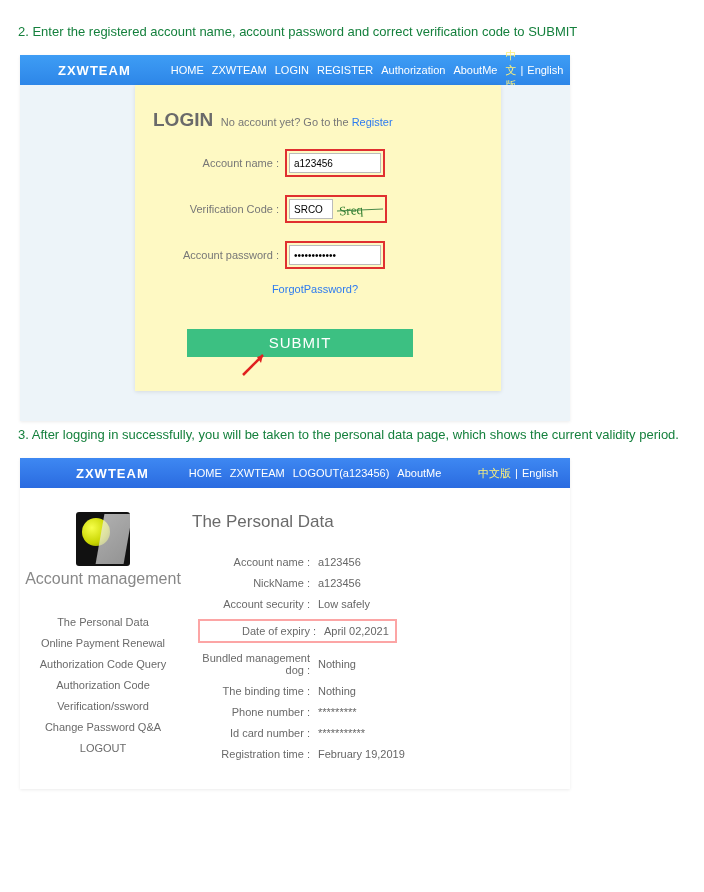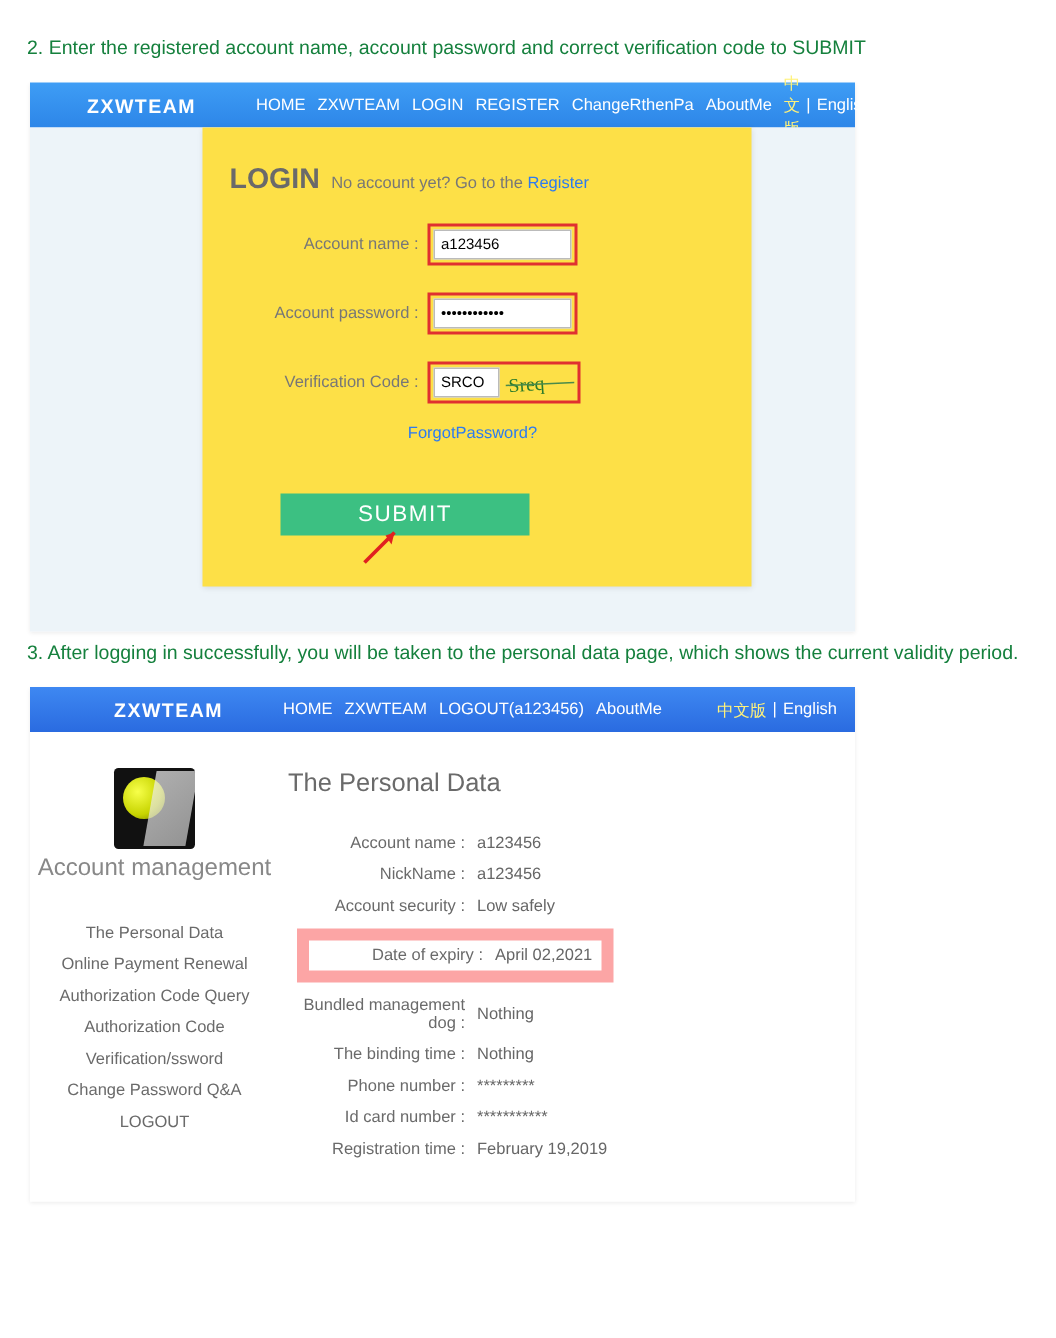--- a/index.html
+++ b/index.html
@@ -10,65 +10,65 @@
   .topbar2 { background:linear-gradient(#3e88f2,#2a6be0); height:30px; display:flex; align-items:center; color:#fff; font-size:11px; padding:0 12px; }
   .brand { font-weight:bold; letter-spacing:1px; font-size:13px; margin-right:40px; margin-left:26px; }
   .brand2 { margin-left:44px; }
   .navitem { margin-right:8px; cursor:pointer; }
   .spacer { flex:1; }
   .langbox { display:flex; align-items:center; gap:4px; }
   .lang { color:#fff; }
   .lang.cn { color:#fff27a; }
   .bar { color:#fff; }
   .login-body { background:#edf4f9; padding:0 0 30px; position:relative; }
-  .login-panel { background:#fde047; width:330px; margin-left:115px; padding:24px 18px 34px; box-shadow:0 1px 4px rgba(0,0,0,0.1); }
+  .login-panel { background:#fef9c3; width:330px; margin-left:115px; padding:24px 18px 34px; box-shadow:0 1px 4px rgba(0,0,0,0.1); }
   .login-title { font-size:19px; color:#6a6a6a; font-weight:bold; display:inline; }
   .login-sub { font-size:11px; color:#777; margin-left:4px; }
   .login-sub a { color:#2d7bf0; text-decoration:none; }
   .frow { display:flex; align-items:center; margin-top:18px; }
   .flabel { width:126px; text-align:right; font-size:11px; color:#777; padding-right:6px; }
   .tin { width:82px; height:18px; border:1px solid #bbb; font-size:10px; padding:0 4px; background:#fff; }
   .redbox { border:2px solid #e03030; padding:2px; display:flex; align-items:center; }
   .redbox .tin { border:1px solid #bbb; }
   .captcha { width:46px; height:16px; margin-left:4px; position:relative; }
   .captcha svg { width:100%; height:100%; }
   .forgot { text-align:center; margin:14px 6px 0 0; font-size:11px; }
   .forgot a { color:#2d7bf0; text-decoration:none; }
-  .submit-wrap { position:relative; margin:34px 0 0 34px; width:166px; }
+  .submit-wrap { position:relative; margin:34px 0 0 34px; width:226px; }
   .submit { background:#3cc082; color:#fff; height:28px; line-height:28px; text-align:center; font-size:15px; letter-spacing:1px; cursor:pointer; }
   .arrow { position:absolute; left:54px; top:22px; }
   .arrow svg { width:30px; height:26px; }
 
   .pd-body { display:flex; background:#fff; }
   .side { width:166px; padding:24px 0 0; text-align:center; color:#666; font-size:11px; }
   .avatar { width:54px; height:54px; margin:0 auto 4px; background:#111; border-radius:3px; position:relative; overflow:hidden; }
   .avatar::before { content:""; position:absolute; left:6px; top:6px; width:28px; height:28px; border-radius:50%; background:radial-gradient(circle at 35% 35%, #f7ff4a, #c7d400 60%, #6a7400); }
   .avatar::after { content:""; position:absolute; right:2px; top:2px; width:28px; height:50px; background:linear-gradient(135deg,#f2f2f2,#ccc); transform:skew(-10deg); opacity:.7; }
   .sidecap { color:#888; font-size:16px; margin-bottom:28px; }
   .sitem { margin:9px 0; cursor:pointer; color:#6a6a6a; }
   .main { flex:1; padding:24px 10px 20px 6px; }
   .mtitle { color:#6a6a6a; font-size:17px; margin-bottom:24px; }
   .mrow { display:flex; align-items:center; font-size:11px; color:#6a6a6a; margin:9px 0; }
   .mlabel { width:118px; text-align:right; padding-right:8px; }
   .mval { color:#666; }
-  .highlight-row { border:8px solid #fca5a5; display:inline-flex; padding:4px 6px; }
+  .highlight-row { border:2px solid #fca5a5; display:inline-flex; padding:4px 6px; }
 </style>
 </head>
 <body>
 
 <div class="step">2. Enter the registered account name, account password and correct verification code to SUBMIT</div>
 
 <div class="card">
   <div class="topbar">
     <span class="brand">ZXWTEAM</span>
     <span class="navitem">HOME</span>
     <span class="navitem">ZXWTEAM</span>
     <span class="navitem">LOGIN</span>
     <span class="navitem">REGISTER</span>
-    <span class="navitem">ChangeRthenPa</span>
+    <span class="navitem">Authorization</span>
     <span class="navitem">AboutMe</span>
     <span class="spacer"></span>
     <span class="langbox">
       <span class="lang cn">中文版</span>
       <span class="bar">|</span>
       <span class="lang">English</span>
     </span>
   </div>
   <div class="login-body">
     <div class="login-panel">
@@ -77,35 +77,35 @@
         <span>No account yet? Go to the </span><a href="#">Register</a>
       </span>
 
       <div class="frow">
         <div class="flabel">Account name :</div>
         <div class="redbox">
           <input class="tin" value="a123456" style="">
         </div>
       </div>
       <div class="frow">
-        <div class="flabel">Account password :</div>
-        <div class="redbox">
-          <input class="tin" value="••••••••••••" style="">
-        </div>
-      </div>
-      <div class="frow">
         <div class="flabel">Verification Code :</div>
         <div class="redbox">
           <input class="tin" style="width: 34px;" value="SRCO">
           <span class="captcha">
             <svg viewBox="0 0 46 16">
                 <text x="2" y="13" font-family="cursive" font-size="13" fill="#2a7a2a" transform="rotate(-4 23 8)">Sreq</text>
                 <line x1="0" y1="10" x2="46" y2="8" stroke="#4a8a4a" stroke-width="1"></line>
               </svg>
           </span>
+        </div>
+      </div>
+      <div class="frow">
+        <div class="flabel">Account password :</div>
+        <div class="redbox">
+          <input class="tin" value="••••••••••••" style="">
         </div>
       </div>
 
       <div class="forgot"><a href="#">ForgotPassword?</a></div>
 
       <div class="submit-wrap">
         <div class="submit">SUBMIT</div>
         <span class="arrow">
           <svg viewBox="0 0 30 26">
               <path d="M2 24 L22 4" stroke="#e02020" stroke-width="2.5" fill="none"></path>

